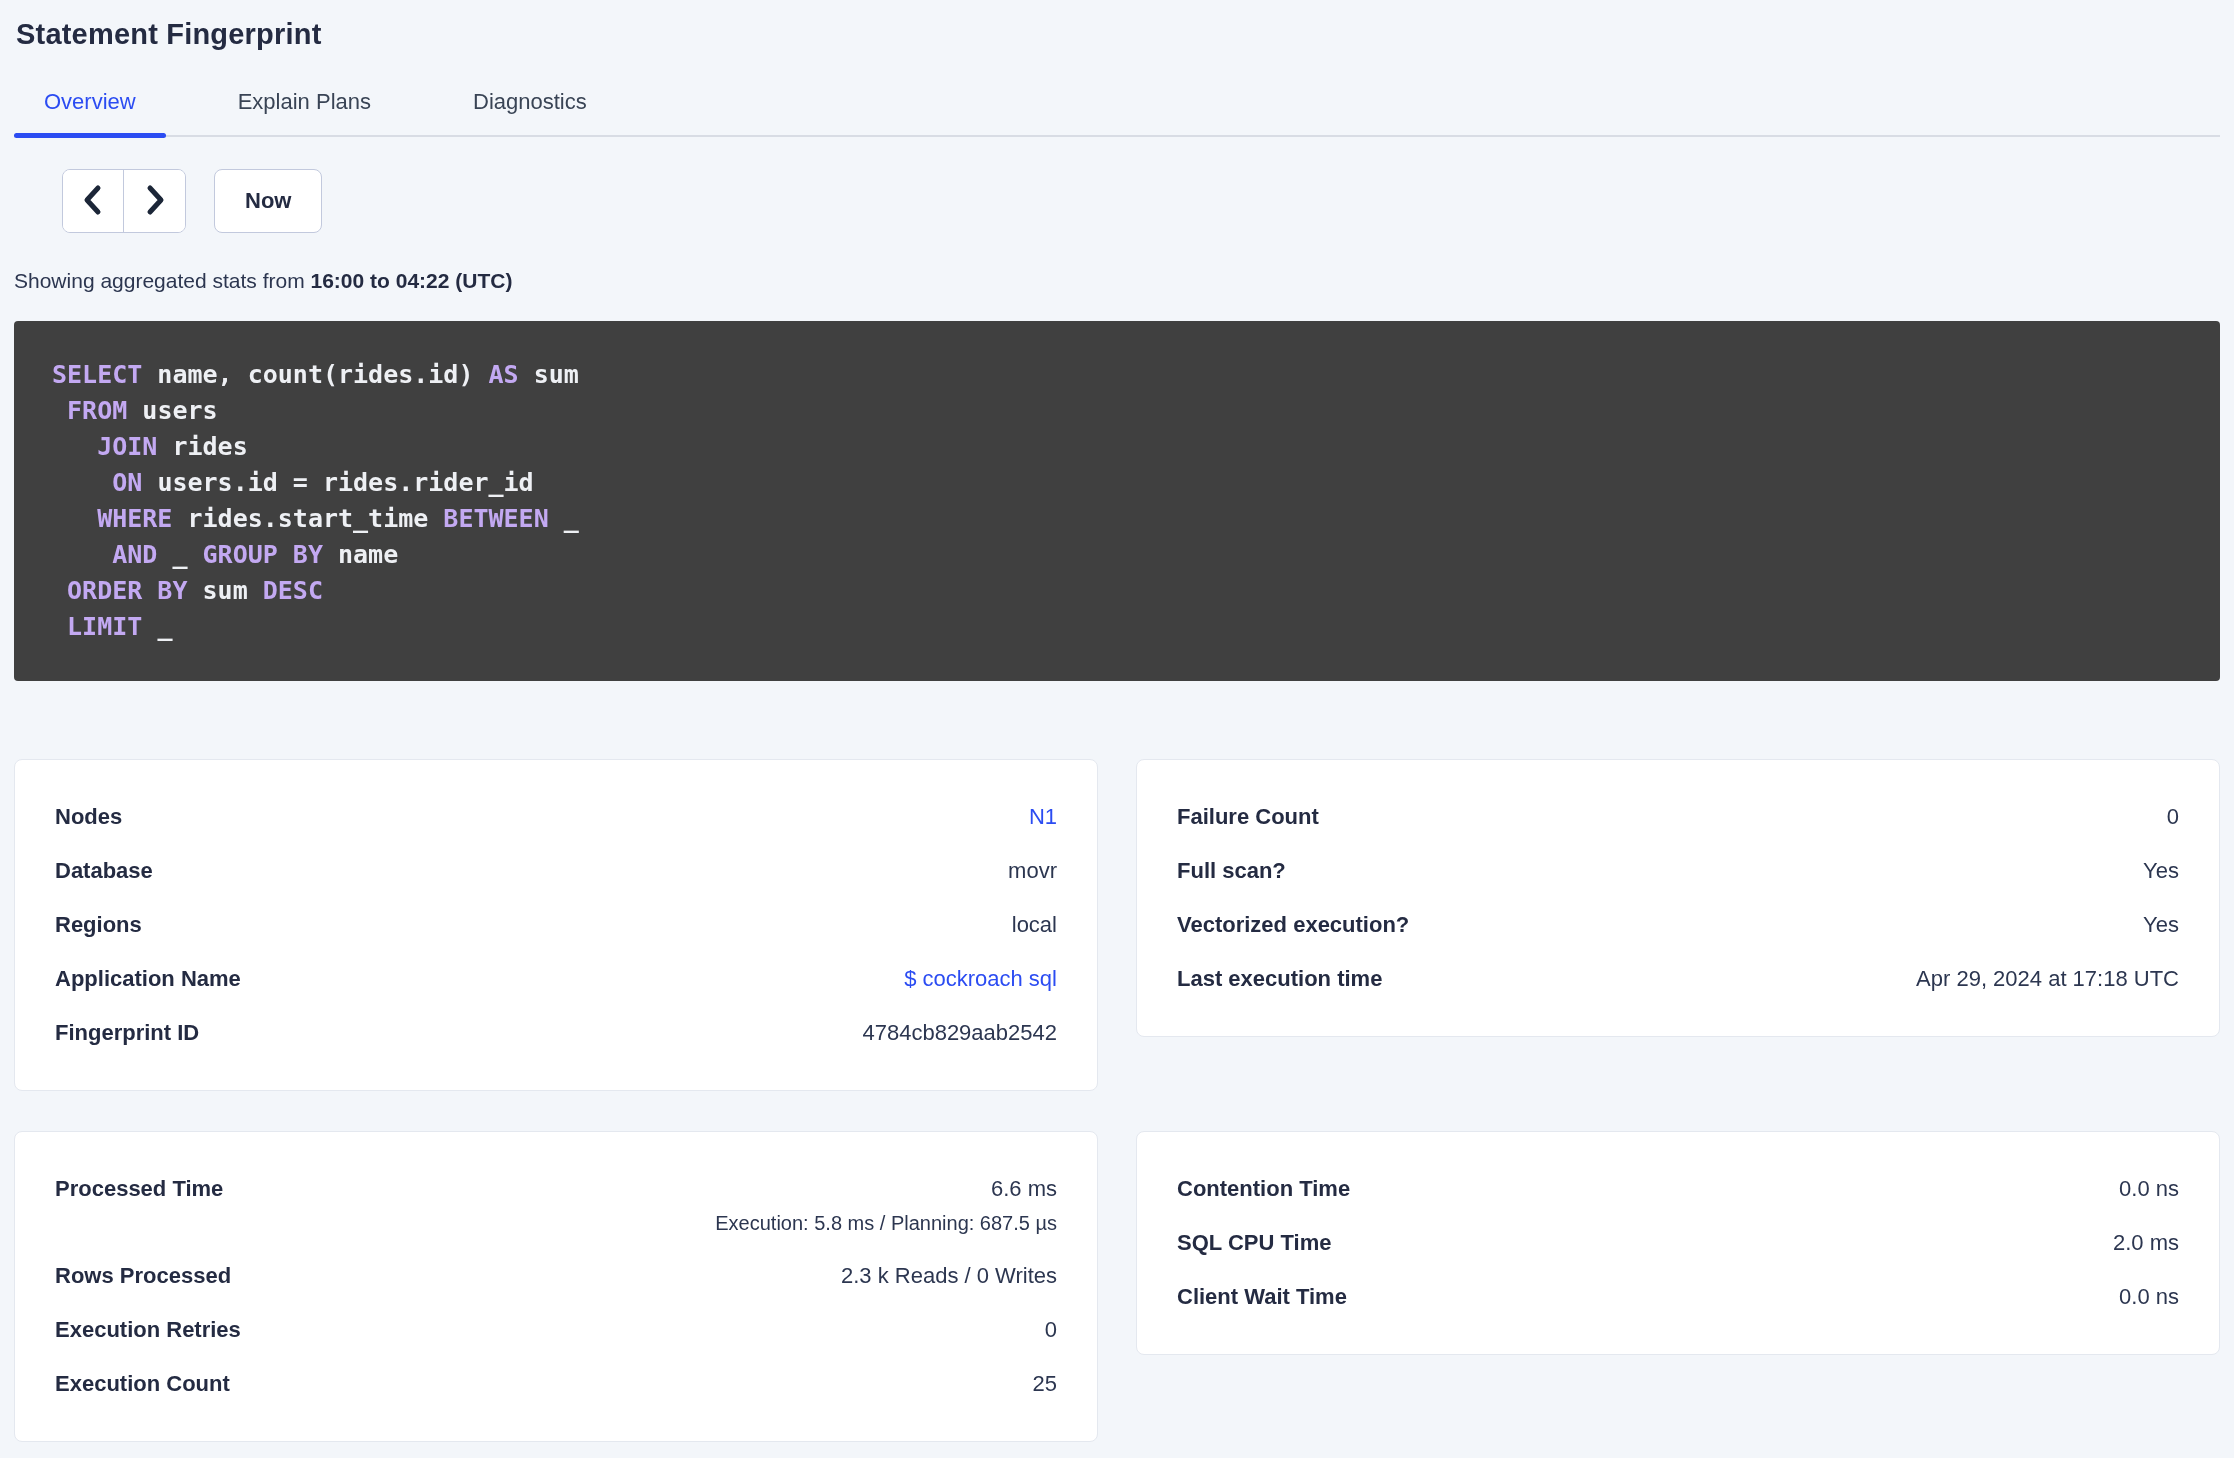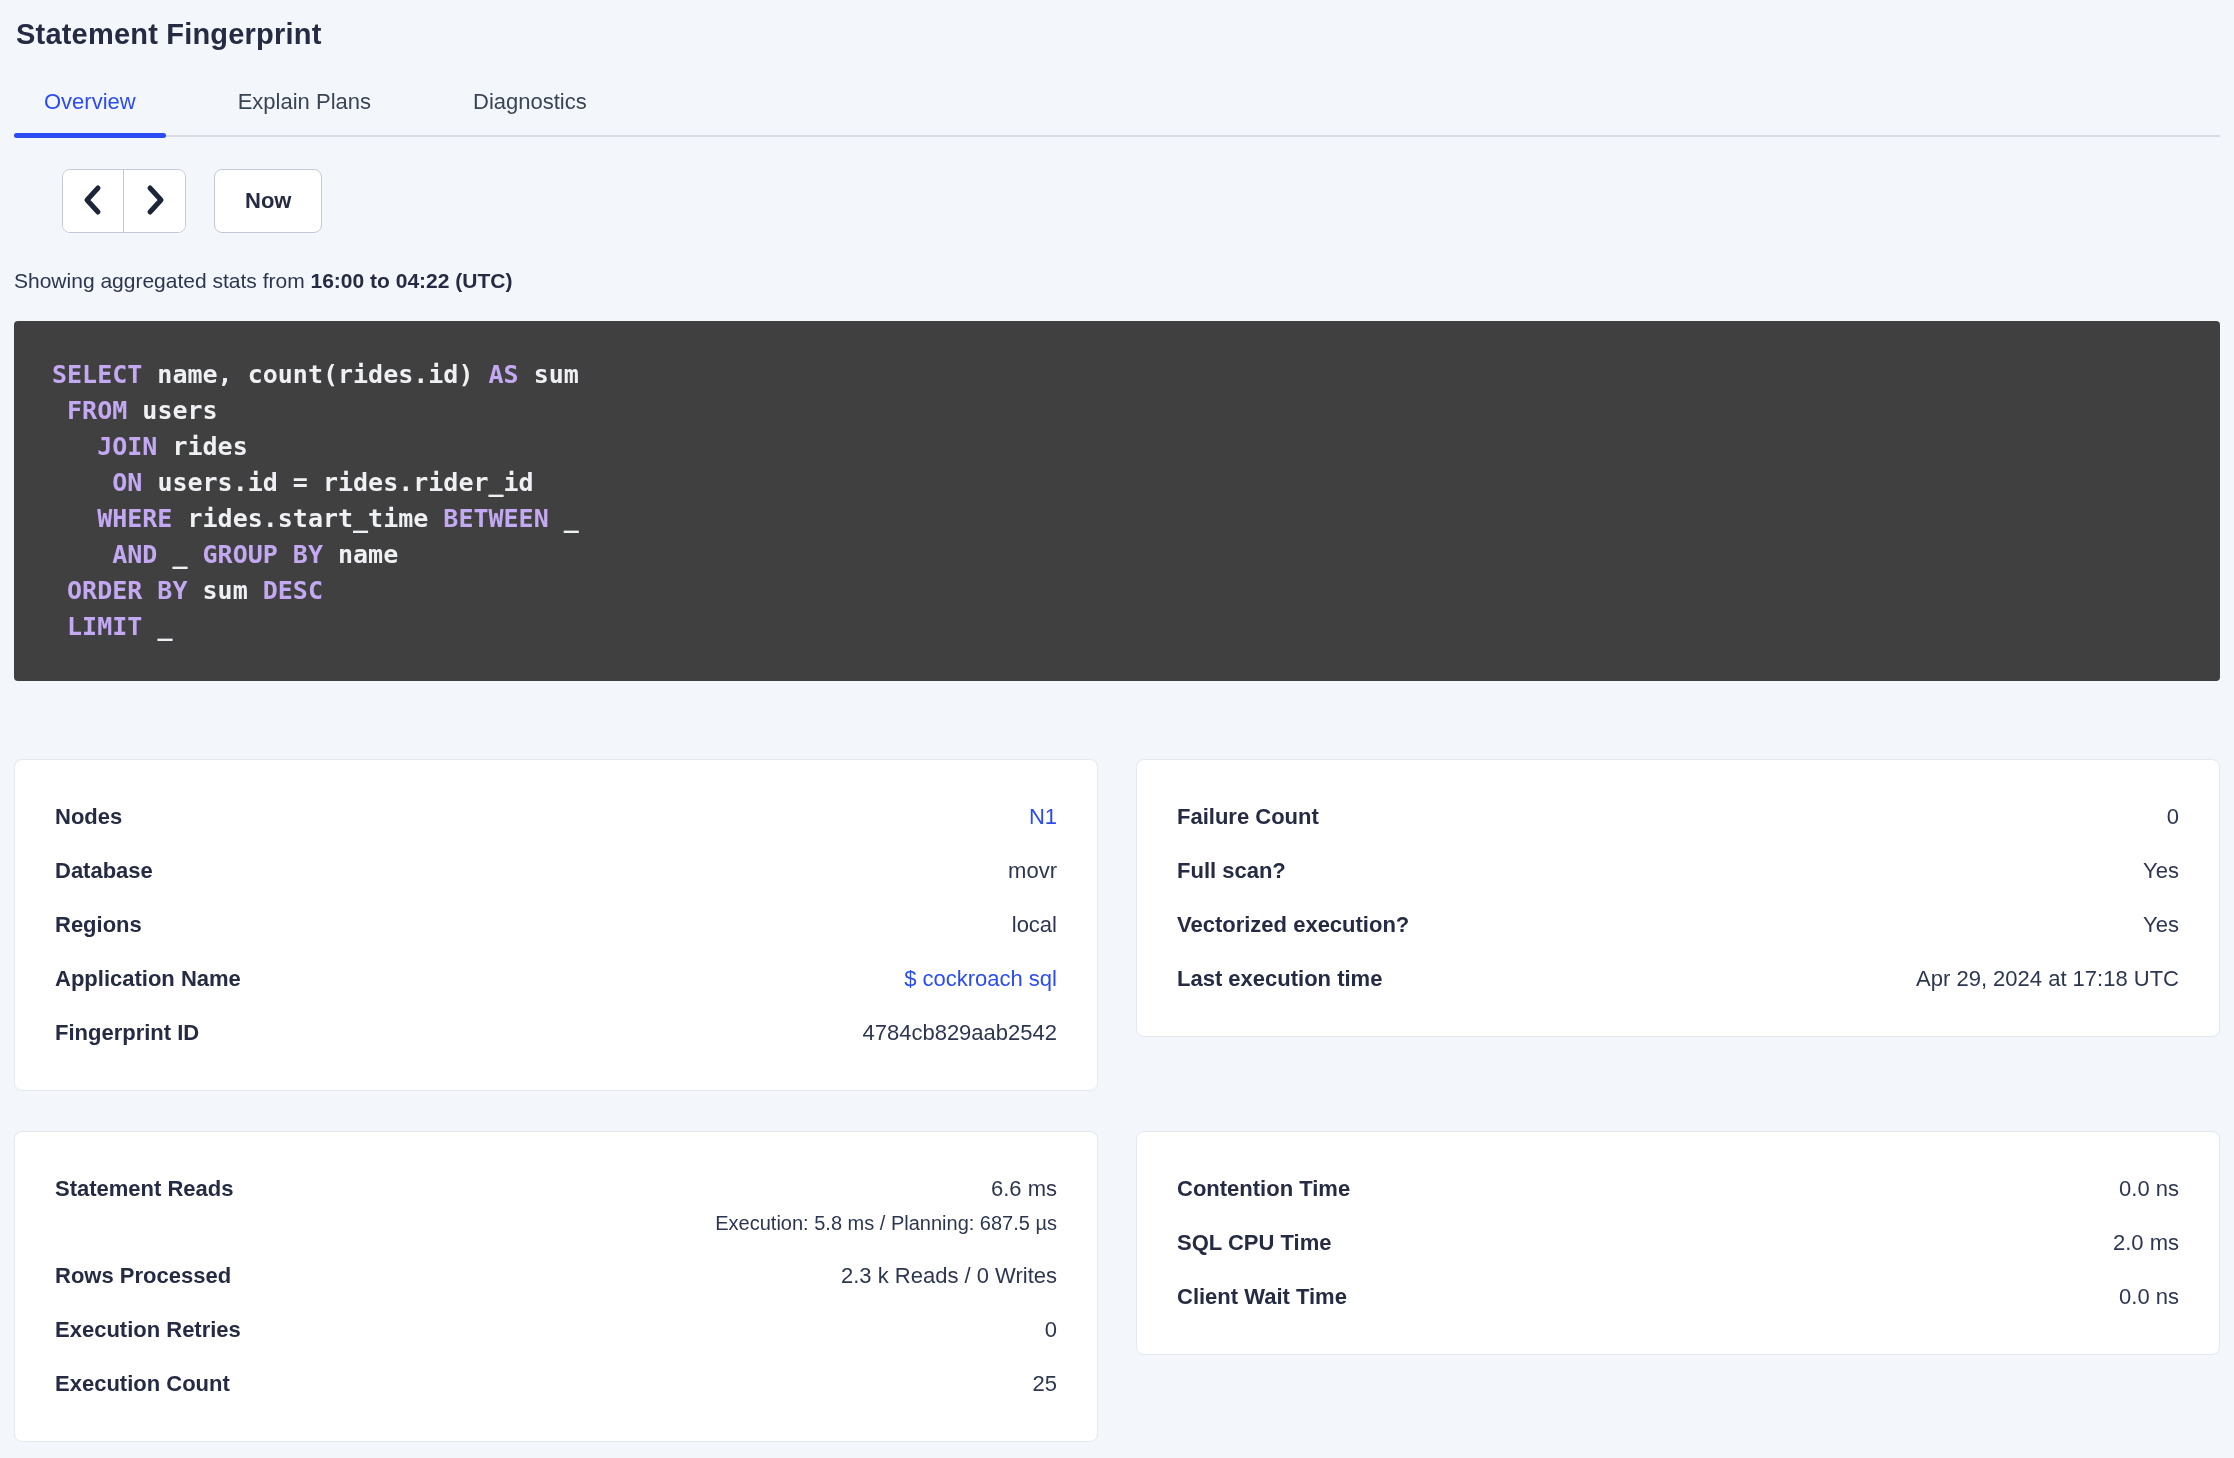--- a/index.html
+++ b/index.html
@@ -248,21 +248,21 @@
           <span class="label">Vectorized execution?</span>
           <span class="value">Yes</span>
         </div>
         <div class="card-row">
           <span class="label">Last execution time</span>
           <span class="value">Apr 29, 2024 at 17:18 UTC</span>
         </div>
       </div>
       <div class="card">
         <div class="card-row">
-          <span class="label">Statement Reads</span>
+          <span class="label">Processed Time</span>
           <span class="value">6.6 ms<div class="subvalue">Execution: 5.8 ms / Planning: 687.5 µs</div></span>
         </div>
         <div class="card-row">
           <span class="label">Rows Processed</span>
           <span class="value">2.3 k Reads / 0 Writes</span>
         </div>
         <div class="card-row">
           <span class="label">Execution Retries</span>
           <span class="value">0</span>
         </div>

